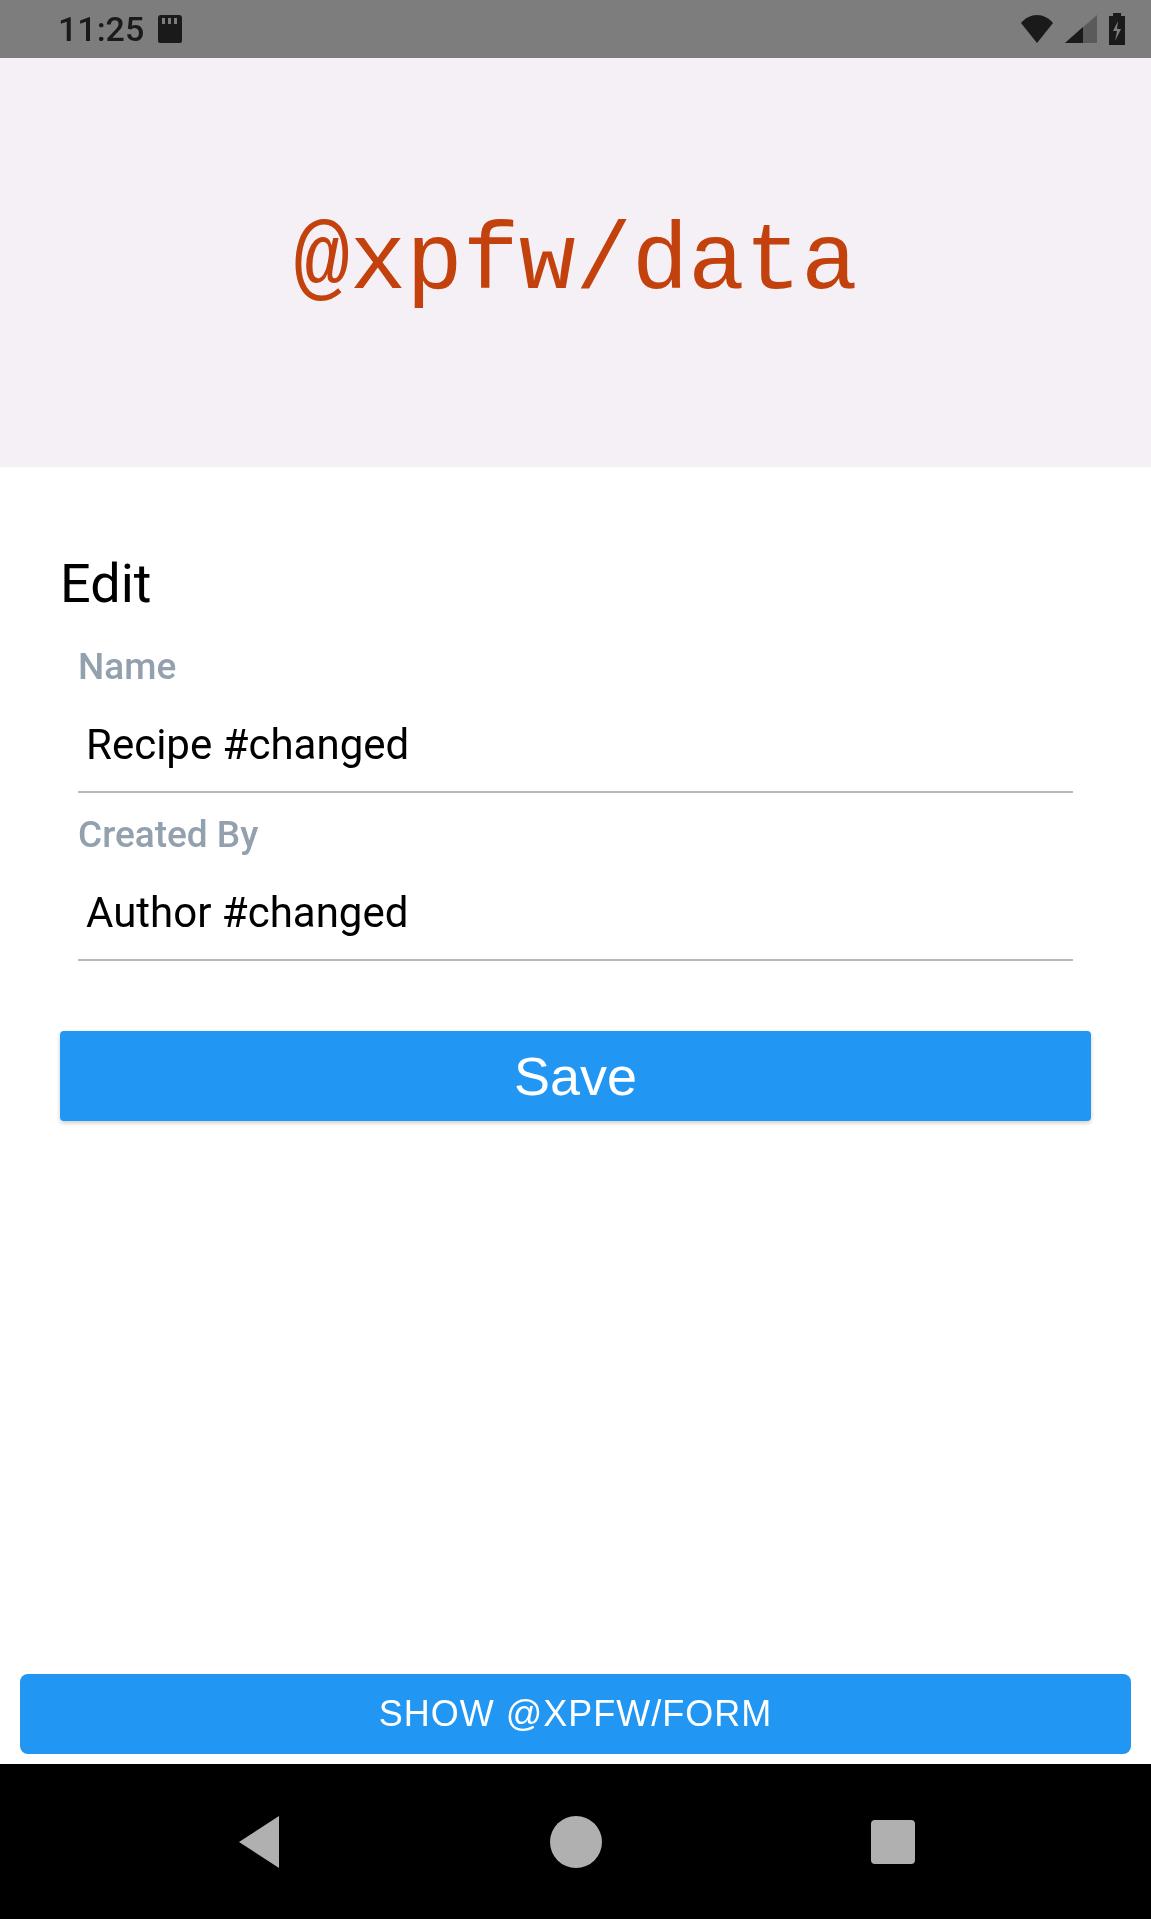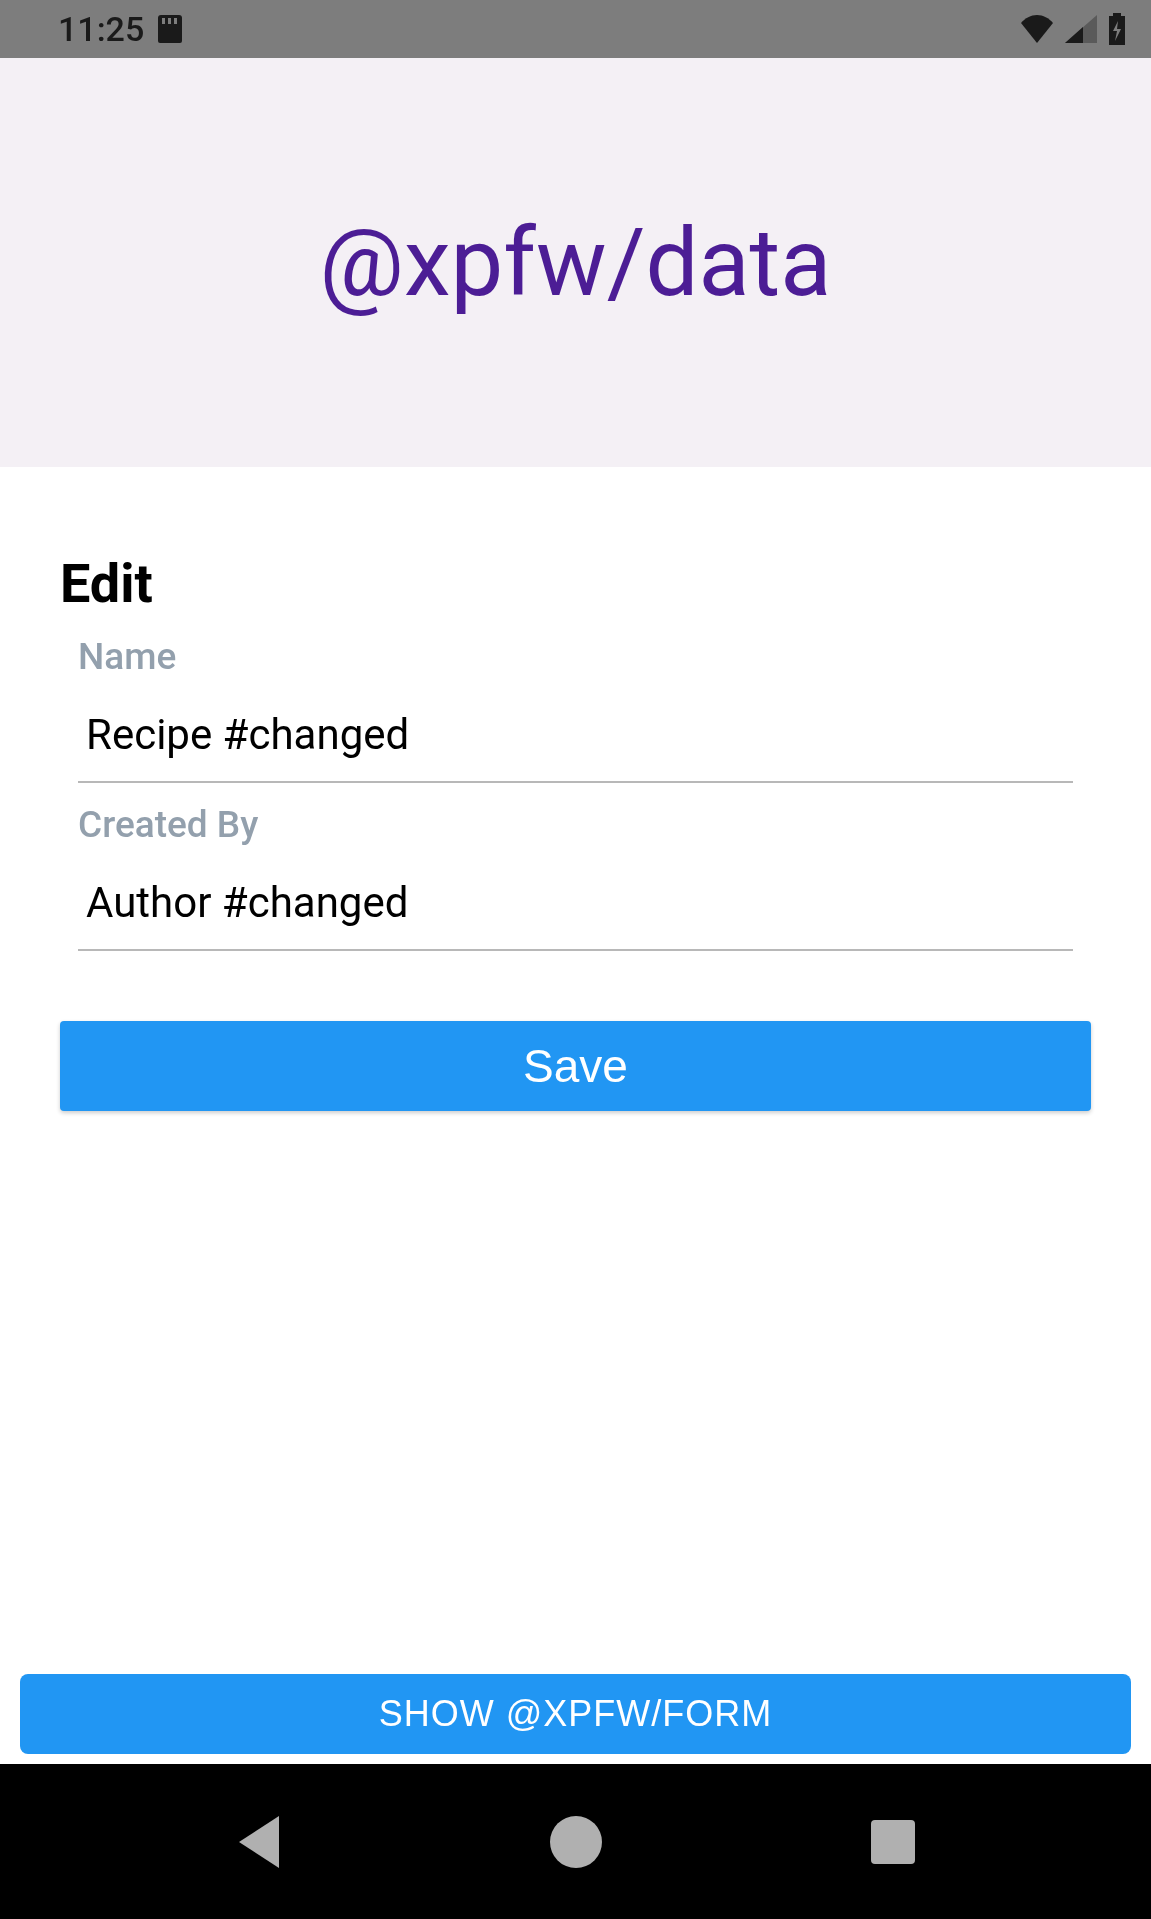--- a/index.html
+++ b/index.html
@@ -74,37 +74,38 @@
       height: 409px;
       background: #f4f0f5;
       display: flex;
       align-items: center;
       justify-content: center;
     }
     
     .header-title {
       font-size: 94px;
       font-weight: 400;
-      color: #4c1d95;
+      color: #c2410c;
+      font-family: Liberation Mono, monospace;
     }
     
     
     .content {
       flex: 1;
       background: #ffffff;
       padding: 85px 60px 0 60px;
       display: flex;
       flex-direction: column;
     }
     
     .section-title {
       font-size: 54px;
-      font-weight: 700;
+      font-weight: 400;
       color: #000;
-      margin-bottom: 20px;
+      margin-bottom: 30px;
     }
     
     .form-group {
       margin-bottom: 10px;
       padding: 0 18px;
     }
     
     .form-label {
       font-size: 37px;
       font-weight: 500;
@@ -130,21 +131,21 @@
       margin-top: 10px;
     }
     
     .save-button {
       margin-top: 60px;
       width: 100%;
       height: 90px;
       background: #2196f3;
       color: #ffffff;
       border: none;
-      font-size: 46px;
+      font-size: 54px;
       font-weight: 500;
       border-radius: 4px;
       cursor: pointer;
       box-shadow: 0 2px 4px rgba(0,0,0,0.2);
     }
     
     .success-banner {
       margin-top: 10px;
       width: 100%;
       height: 108px;

